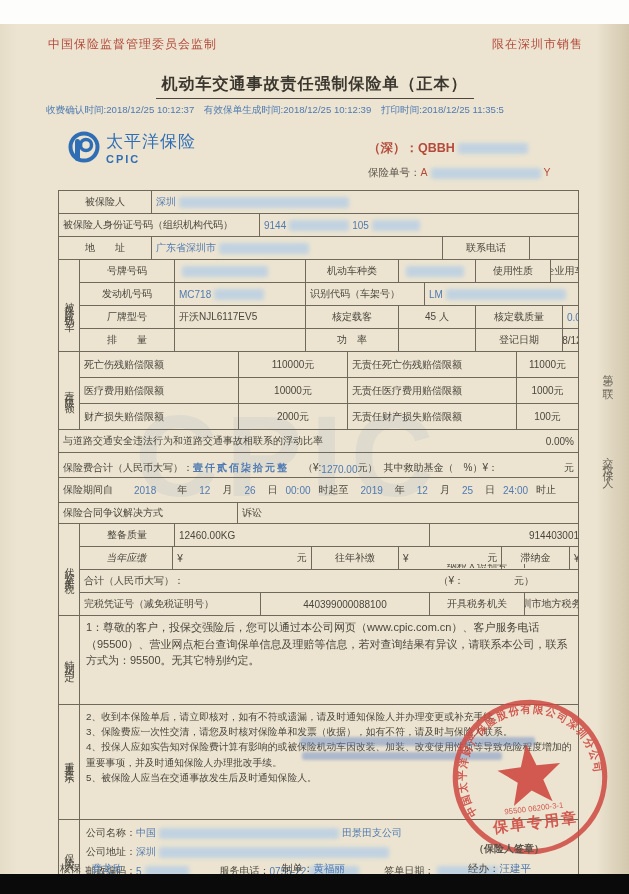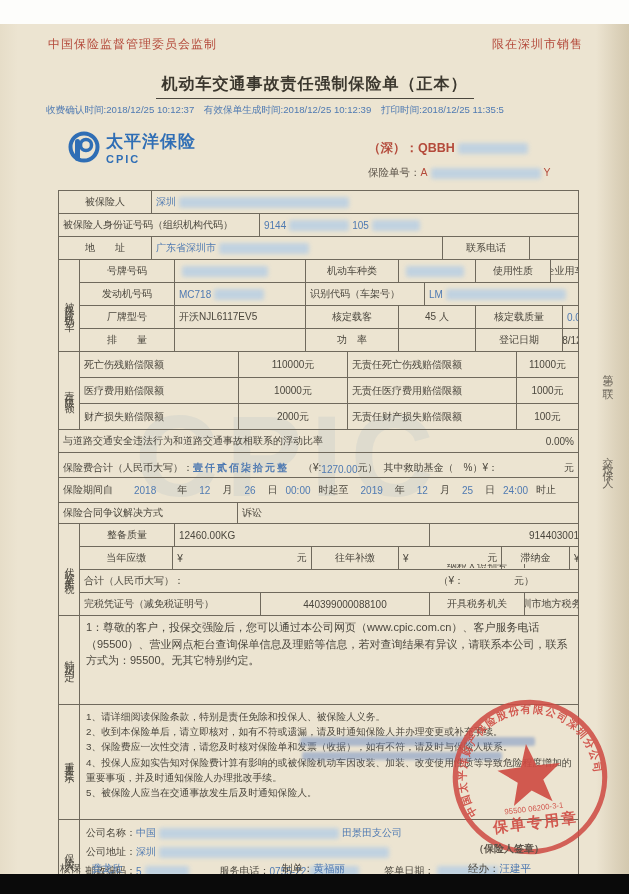--- a/index.html
+++ b/index.html
@@ -63,21 +63,21 @@
 
     <div class="abs d" style="left:46px;top:104px;font-size:9.6px;white-space:nowrap;">收费确认时间:2018/12/25 10:12:37　有效保单生成时间:2018/12/25 10:12:39　打印时间:2018/12/25 11:35:5</div>
 
     <div class="abs" style="left:66px;top:130px;display:flex;align-items:flex-start;">
       <svg width="36" height="38" viewBox="0 0 36 38">
         <circle cx="18" cy="17" r="13.5" fill="none" stroke="#2f6eb5" stroke-width="4"></circle>
         <rect x="9" y="9" width="5" height="22" rx="2.5" fill="#2f6eb5"></rect>
         <circle cx="20" cy="15" r="5.5" fill="none" stroke="#2f6eb5" stroke-width="3.5"></circle>
       </svg>
       <div style="margin-left:4px;">
-        <div style="color:#2f6eb5;font-size:17px;font-weight:bold;letter-spacing:1px;">太平洋保险</div>
+        <div style="color:#2f6eb5;font-size:17px;font-weight:normal;letter-spacing:1px;">太平洋保险</div>
         <div style="color:#2f6eb5;font-size:11px;font-weight:bold;letter-spacing:2px;">CPIC</div>
       </div>
     </div>
 
     <div class="abs red" style="left:368px;top:140px;font-size:12.5px;font-weight:bold;">
       <span>（深）：QBBH</span><span class="rd" style="width:70px;"></span>
     </div>
     <div class="abs" style="left:368px;top:166px;font-size:10.5px;color:#5a5248;">
       <span>保险单号：</span><span class="red">A</span><span class="rd" style="width:110px;"></span><span class="red">Y</span>
     </div>
@@ -232,21 +232,21 @@
       <div class="grp">
         <div class="side">代收车船税</div>
         <div class="grows">
           <div class="row" style="height:22px;">
             <div class="c ctr" style="width:86px;">整备质量</div>
             <div class="c d" style="width:246px;">12460.00KG</div>
             <div class="c ctr" style="width:86px;margin-top:40px;">纳税人识别号</div>
             <div class="c d" style="flex:1;">914403001059985794</div>
           </div>
           <div class="row" style="height:22px;">
-            <div class="c ctr" style="width:86px;">当年应缴</div>
+            <div class="c ctr" style="width:86px;font-style:italic;">当年应缴</div>
             <div class="c" style="width:132px;justify-content:space-between;">
               <span>¥</span>
                 <span>元</span>
             </div>
             <div class="c ctr" style="width:80px;">往年补缴</div>
             <div class="c" style="width:96px;justify-content:space-between;">
               <span>¥</span>
                 <span>元</span>
             </div>
             <div class="c ctr" style="width:60px;">滞纳金</div>
@@ -272,21 +272,20 @@
       <div class="grp" style="height:88px;">
         <div class="side">特别约定</div>
         <div class="grows">
           <div class="c wrapcell d freecell" style="flex:1;border-right:none;font-size:11px;">1：尊敬的客户，投保交强险后，您可以通过本公司网页（www.cpic.com.cn）、客户服务电话（95500）、营业网点柜台查询保单信息及理赔等信息，若对查询结果有异议，请联系本公司，联系方式为：95500。无其它特别约定。</div>
         </div>
       </div>
 
       <div class="grp" style="height:114px;">
         <div class="side">重要提示</div>
         <div class="grows" style="padding:4px 6px;">
-          <div class="wrapcell" style="font-size:9.8px;line-height:1.55;">1、请详细阅读保险条款，特别是责任免除和投保人、被保险人义务。</div>
           <div class="wrapcell" style="font-size:9.8px;line-height:1.55;">2、收到本保险单后，请立即核对，如有不符或遗漏，请及时通知保险人并办理变更或补充手续。</div>
           <div class="wrapcell" style="font-size:9.8px;line-height:1.55;">3、保险费应一次性交清，请您及时核对保险单和发票（收据），如有不符，请及时与保险人联系。</div>
           <div class="wrapcell" style="font-size:9.8px;line-height:1.55;">4、投保人应如实告知对保险费计算有影响的或被保险机动车因改装、加装、改变使用性质等导致危险程度增加的重要事项，并及时通知保险人办理批改手续。</div>
           <div class="wrapcell" style="font-size:9.8px;line-height:1.55;">5、被保险人应当在交通事故发生后及时通知保险人。</div>
         </div>
       </div>
 
       <div class="grp" style="height:64px;">
         <div class="side">保险人</div>
         <div class="grows" style="padding:3px 6px;justify-content:space-around;">

